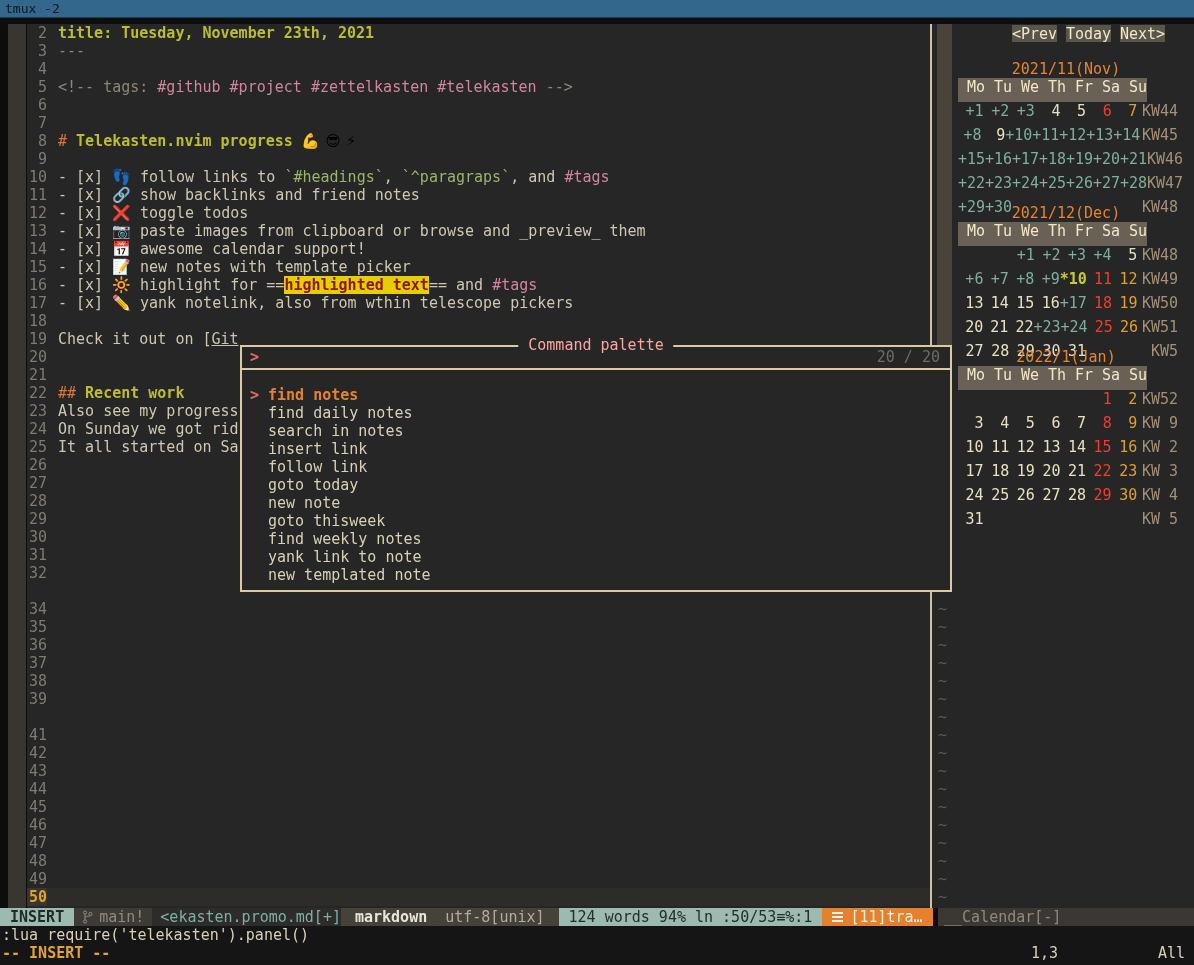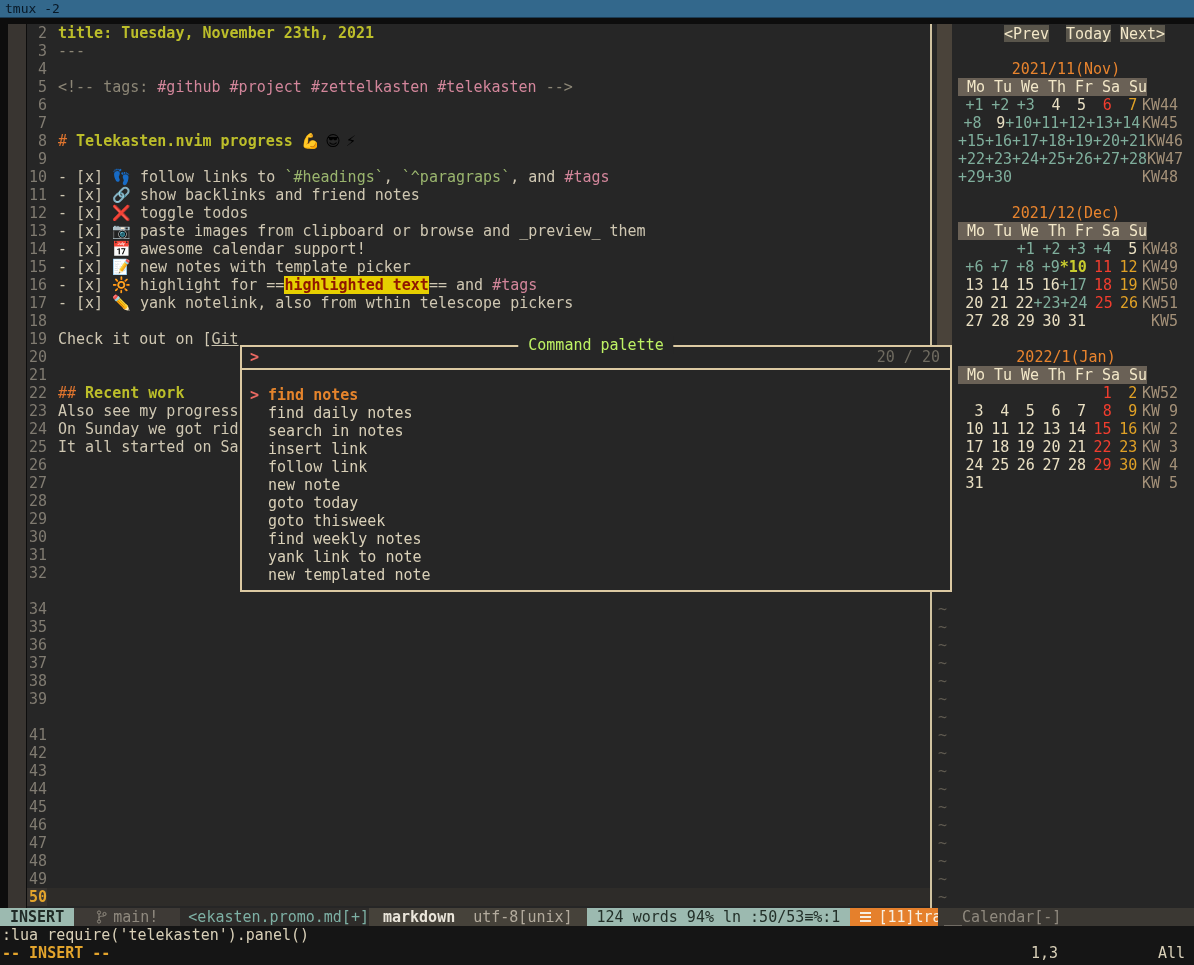--- a/index.html
+++ b/index.html
@@ -28,51 +28,51 @@
   .sg-emoji{font-family:"DejaVu Sans",sans-serif;}
 
   
   .vsep{position:absolute;left:930px;top:24px;width:2px;height:884px;background:#cfc2a0;}
   .calwin{position:absolute;left:932px;top:24px;width:262px;height:884px;background:#262626;}
   .rstrip{position:absolute;left:5px;top:0;width:15px;height:322px;background:#4a433a;}
   .cal-nav{position:absolute;left:0;top:0;height:18px;width:100%;}
   .cal-btn{position:absolute;top:1px;width:45px;height:17px;background:#59554b;color:#f2e7c8;text-align:center;}
   .month{position:absolute;left:0;right:16px;}
   .m-title{height:18px;text-align:center;color:#e8842e;padding-left:26px;padding-right:4px;}
-  .m-head,.m-row{display:flex;height:18px;padding-left:26px;white-space:pre;}
+  .m-head,.m-row{display:flex;height:24px;padding-left:26px;white-space:pre;}
   .m-head span{width:27px;text-align:right;background:#6a6156;color:#f2e7c8;}
   .cell{width:27px;text-align:right;display:inline-block;}
   .kw{width:43px;text-align:right;color:#a39078;}
   .cd-d{color:#e9dfc2;}
   .cd-n{color:#7fae9c;}
   .cd-sat{color:#f23d2e;}
   .cd-sun{color:#e0a126;}
   .cd-today{color:#c8cc2e;font-weight:bold;}
   .tilde{position:absolute;left:6px;color:#5f5a50;height:18px;}
 
   
   .palette{position:absolute;left:240px;top:345px;width:712px;height:247px;background:#262626;
     border:2px solid #dbc9a2;z-index:5;}
   .pal-title{position:absolute;top:-11px;left:50%;transform:translateX(-50%);background:#262626;
-    padding:0 10px;color:#bef264;white-space:pre;}
+    padding:0 10px;color:#fca5a5;white-space:pre;}
   .pal-caret{position:absolute;left:8px;top:1px;color:#ea6962;font-weight:bold;}
   .pal-count{position:absolute;right:10px;top:1px;color:#6f6b60;white-space:pre;}
   .pal-divider{position:absolute;left:0;right:0;top:21px;height:2px;background:#dbc9a2;}
   .pal-list{position:absolute;left:0;right:0;top:39px;}
   .pal-item{position:relative;height:18px;white-space:pre;}
   .pal-marker{position:absolute;left:8px;color:#ea6962;font-weight:bold;}
   .pal-label{position:absolute;left:26px;color:#d9d0b8;}
   .pal-item.sel .pal-label{color:#e5842c;font-weight:bold;}
 
   
   .statusline{position:absolute;left:0;top:908px;width:930px;height:18px;background:#2e2c2a;display:flex;
     align-items:stretch;white-space:pre;}
   .seg{display:flex;align-items:center;}
   .seg-mode{background:#9cbab0;color:#202b27;font-weight:bold;padding:0 10px;}
-  .seg-branch{background:#3e3a36;color:#8f897e;padding:0 22px;gap:6px;}
+  .seg-branch{background:#3e3a36;color:#8f897e;padding:0 8px;gap:6px;}
   .seg-file{color:#7db0a4;padding-left:8px;}
   .spacer{flex:1;}
   .seg-ft{background:#46423a;padding:0 14px;gap:18px;}
   .ft{font-weight:bold;color:#eae5da;}
   .enc{color:#b3ab9d;}
   .seg-stats{background:#9cbab0;color:#233029;padding:0 10px;}
   .seg-buf{background:#e5802c;color:#f7efe2;padding:0 10px;gap:7px;}
   .bars-icon{display:inline-block;width:11px;height:10px;
     background:repeating-linear-gradient(#f7efe2 0 2px,transparent 2px 4px);}
   .cal-status{position:absolute;left:938px;top:908px;width:256px;height:18px;background:#3b3833;
@@ -143,21 +143,21 @@
     <div class="row" style="top: 828px;"><span class="lnum">48</span></div>
     <div class="row" style="top: 846px;"><span class="lnum">49</span></div>
     <div class="row cursorline" style="top: 864px;"><span class="lnum">50</span></div>
   </div>
 
 <div class="vsep"></div>
 
 <div class="calwin" id="calwin">
   <div class="rstrip"></div>
   <div class="cal-nav" id="cal-nav">
-      <div class="cal-btn" style="left: 72px;">&lt;Prev</div>
+      <div class="cal-btn" style="left: 80px;">&lt;Prev</div>
       <div class="cal-btn" style="left: 134px;">Today</div>
       <div class="cal-btn" style="left: 188px;">Next&gt;</div>
     </div>
   <div id="cal-months">
       <div class="month" style="top: 36px;">
         <div class="m-title">2021/11(Nov)</div>
         <div class="m-head"><span>Mo</span><span>Tu</span><span>We</span><span>Th</span><span>Fr</span><span>Sa</span><span>Su</span></div>
         <div class="m-row"><span class="cell cd-n">+1</span><span class="cell cd-n">+2</span><span class="cell cd-n">+3</span><span class="cell cd-d">4</span><span class="cell cd-d">5</span><span class="cell cd-sat">6</span><span class="cell cd-sun">7</span><span class="kw">KW44</span></div>
         <div class="m-row"><span class="cell cd-n">+8</span><span class="cell cd-d">9</span><span class="cell cd-n">+10</span><span class="cell cd-n">+11</span><span class="cell cd-n">+12</span><span class="cell cd-n">+13</span><span class="cell cd-n">+14</span><span class="kw">KW45</span></div>
         <div class="m-row"><span class="cell cd-n">+15</span><span class="cell cd-n">+16</span><span class="cell cd-n">+17</span><span class="cell cd-n">+18</span><span class="cell cd-n">+19</span><span class="cell cd-n">+20</span><span class="cell cd-n">+21</span><span class="kw">KW46</span></div>
@@ -209,22 +209,22 @@
   <div class="pal-title">Command palette</div>
   <div class="pal-caret">&gt;</div>
   <div class="pal-count">20 / 20</div>
   <div class="pal-divider"></div>
   <div class="pal-list" id="pal-list">
       <div class="pal-item sel"><span class="pal-marker">&gt;</span><span class="pal-label">find notes</span></div>
       <div class="pal-item"><span class="pal-label">find daily notes</span></div>
       <div class="pal-item"><span class="pal-label">search in notes</span></div>
       <div class="pal-item"><span class="pal-label">insert link</span></div>
       <div class="pal-item"><span class="pal-label">follow link</span></div>
+      <div class="pal-item"><span class="pal-label">goto today</span></div>
       <div class="pal-item"><span class="pal-label">new note</span></div>
-      <div class="pal-item"><span class="pal-label">goto today</span></div>
       <div class="pal-item"><span class="pal-label">goto thisweek</span></div>
       <div class="pal-item"><span class="pal-label">find weekly notes</span></div>
       <div class="pal-item"><span class="pal-label">yank link to note</span></div>
       <div class="pal-item"><span class="pal-label">new templated note</span></div>
     </div>
 </div>
 
 <div class="statusline">
   <span class="seg seg-mode">INSERT</span>
   <span class="seg seg-branch">

